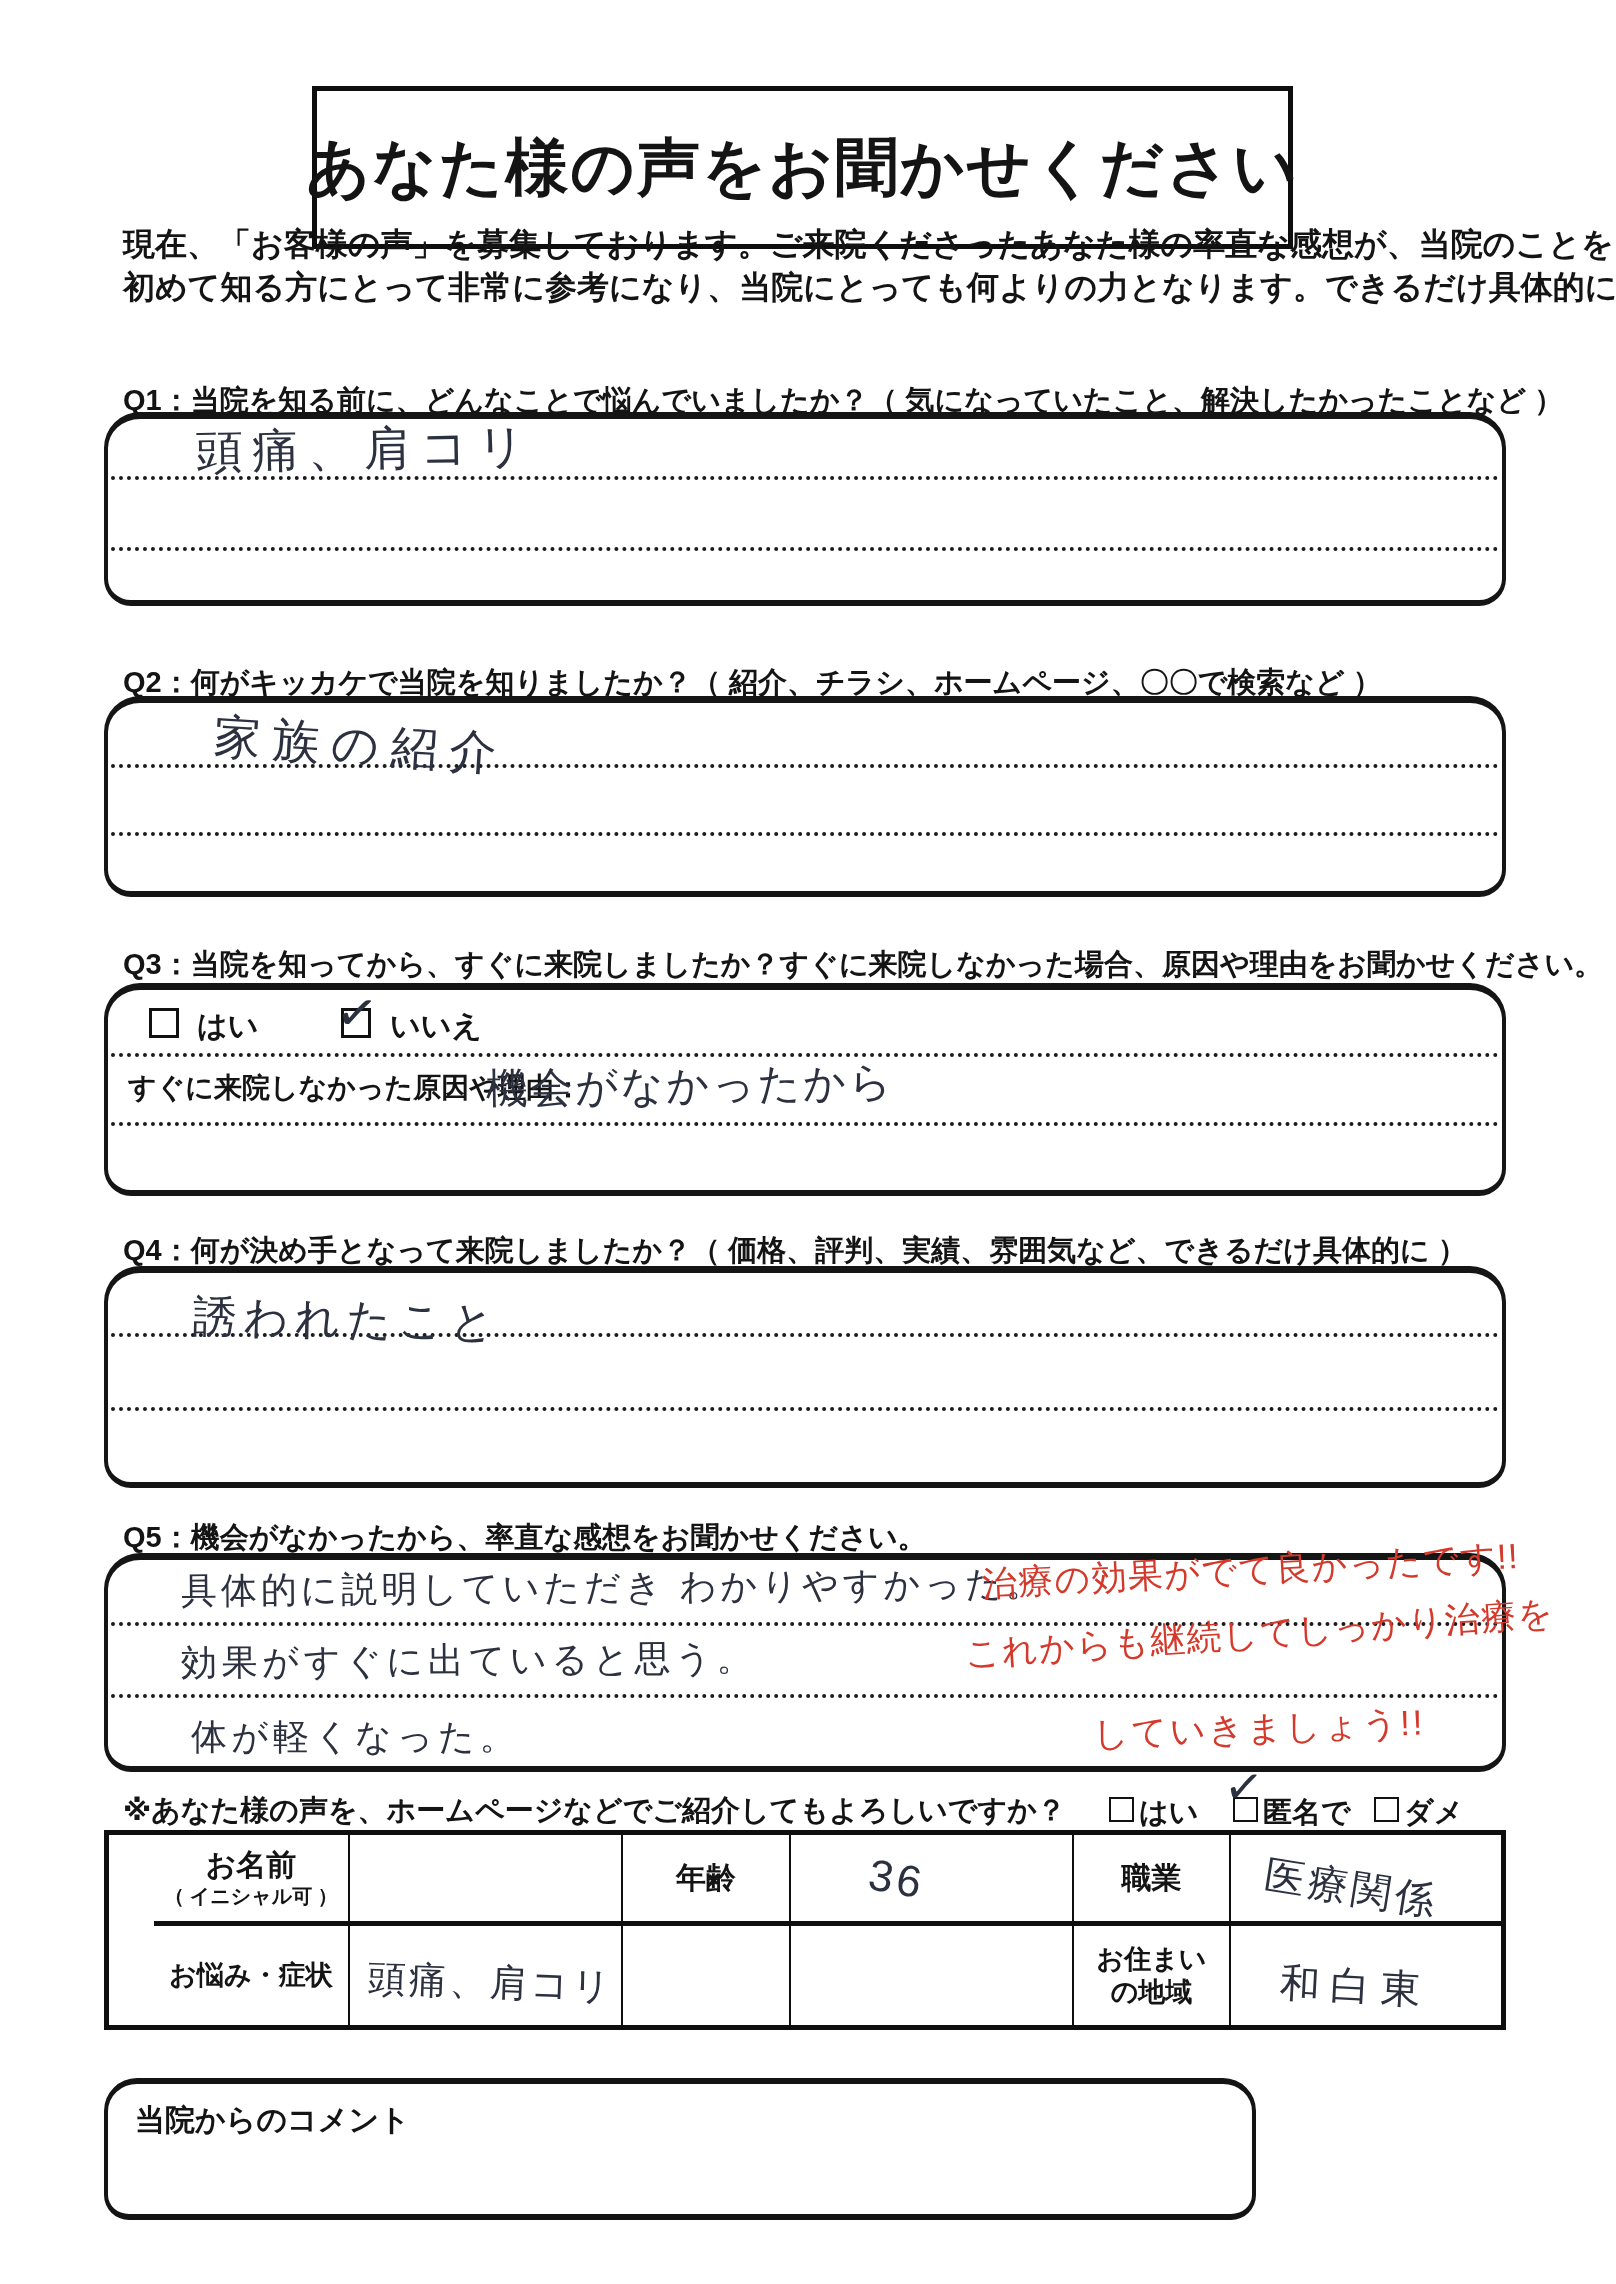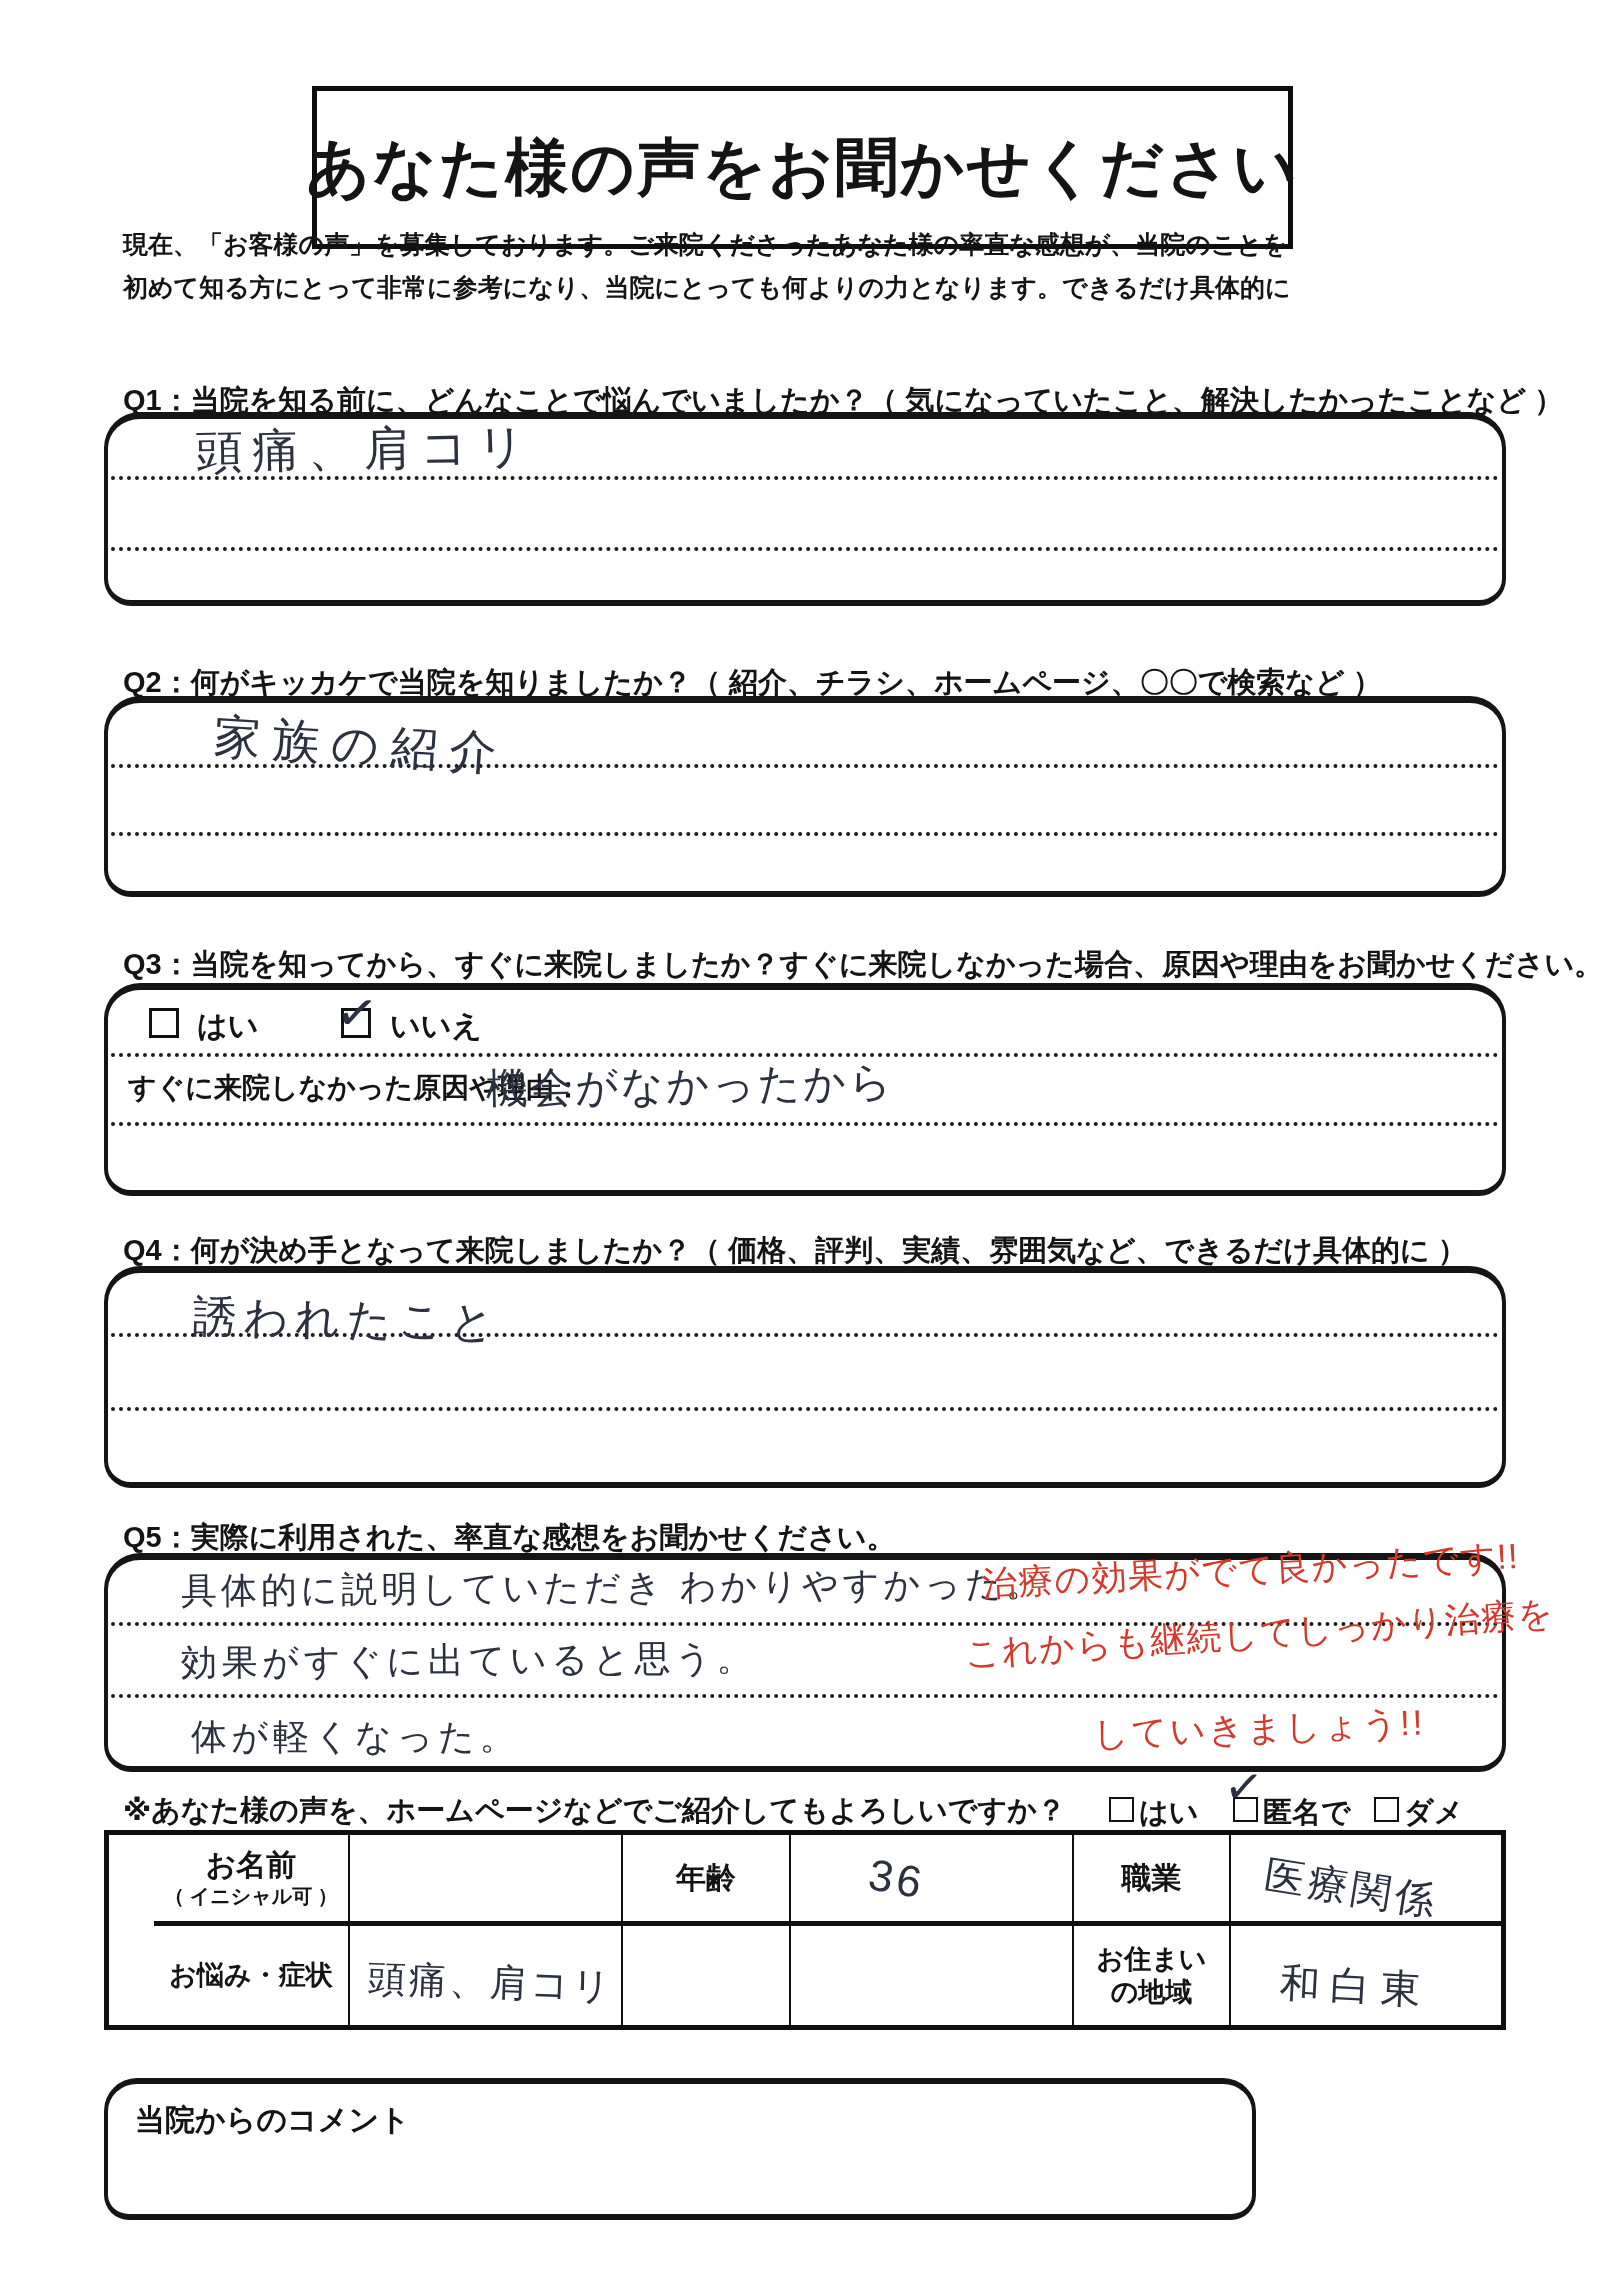--- a/index.html
+++ b/index.html
@@ -5,21 +5,21 @@
   html,body{margin:0;padding:0;background:#e8e8e8;}
   #page{position:relative;width:1616px;height:2284px;background:#ffffff;overflow:hidden;
         font-family:"Liberation Sans","DejaVu Sans",sans-serif;color:#141414;}
   
   .title-box{position:absolute;left:312px;top:86px;width:981px;height:163px;
              border:5.9px solid #0e0e0e;box-sizing:border-box;background:#fff;
              display:flex;align-items:center;justify-content:center;}
   .title-box .t{font-size:63px;font-weight:bold;letter-spacing:2px;white-space:nowrap;}
   
   .intro{position:absolute;left:123px;top:223px;width:1344px;}
-  .intro div{font-size:25px;font-weight:bold;line-height:43px;white-space:nowrap;}
+  .intro div{font-size:32px;font-weight:bold;line-height:43px;white-space:nowrap;}
   
   .qlabel{position:absolute;left:123px;font-size:29px;font-weight:bold;white-space:nowrap;}
   
   .abox{position:absolute;left:104px;width:1402px;box-sizing:border-box;background:#fff;
         border:4.6px solid #151515;border-top-width:7.2px;border-bottom-width:6.5px;
         border-radius:36px 36px 27px 27px;}
   .rline{position:absolute;left:2.6px;right:2.6px;height:0;border-top:4.6px dotted #1b1b1b;}
   .rl1{top:57px}.rl2{top:128px}
   
   .hw{position:absolute;color:#2c3140;white-space:nowrap;transform-origin:left center;}
@@ -111,21 +111,21 @@
   <div class="reason-label">すぐに来院しなかった原因や理由：</div>
   <div class="hw hw-q3">機会がなかったから</div>
 
   <div class="qlabel" style="top:1231px">Q4：何が決め手となって来院しましたか？（ 価格、評判、実績、雰囲気など、できるだけ具体的に ）</div>
   <div class="abox" style="top:1266px;height:222px">
     <div class="rline" style="top:60px"></div>
     <div class="rline" style="top:134px"></div>
   </div>
   <div class="hw hw-q4">誘われたこと</div>
 
-  <div class="qlabel" style="top:1518px">Q5：実際に利用された、率直な感想をお聞かせください。</div>
+  <div class="qlabel" style="top:1518px">Q5：機会がなかったから、率直な感想をお聞かせください。</div>
   <div class="abox" style="top:1553px;height:219px">
     <div class="rline" style="top:62px"></div>
     <div class="rline" style="top:134px"></div>
   </div>
   <div class="hw hw-q5a">具体的に説明していただき わかりやすかった。</div>
   <div class="hw hw-q5b">効果がすぐに出ていると思う。</div>
   <div class="hw hw-q5c">体が軽くなった。</div>
   <div class="hw hw-red hw-r1">治療の効果がでて良かったです!!</div>
   <div class="hw hw-red hw-r2">これからも継続してしっかり治療を</div>
   <div class="hw hw-red hw-r3">していきましょう!!</div>

